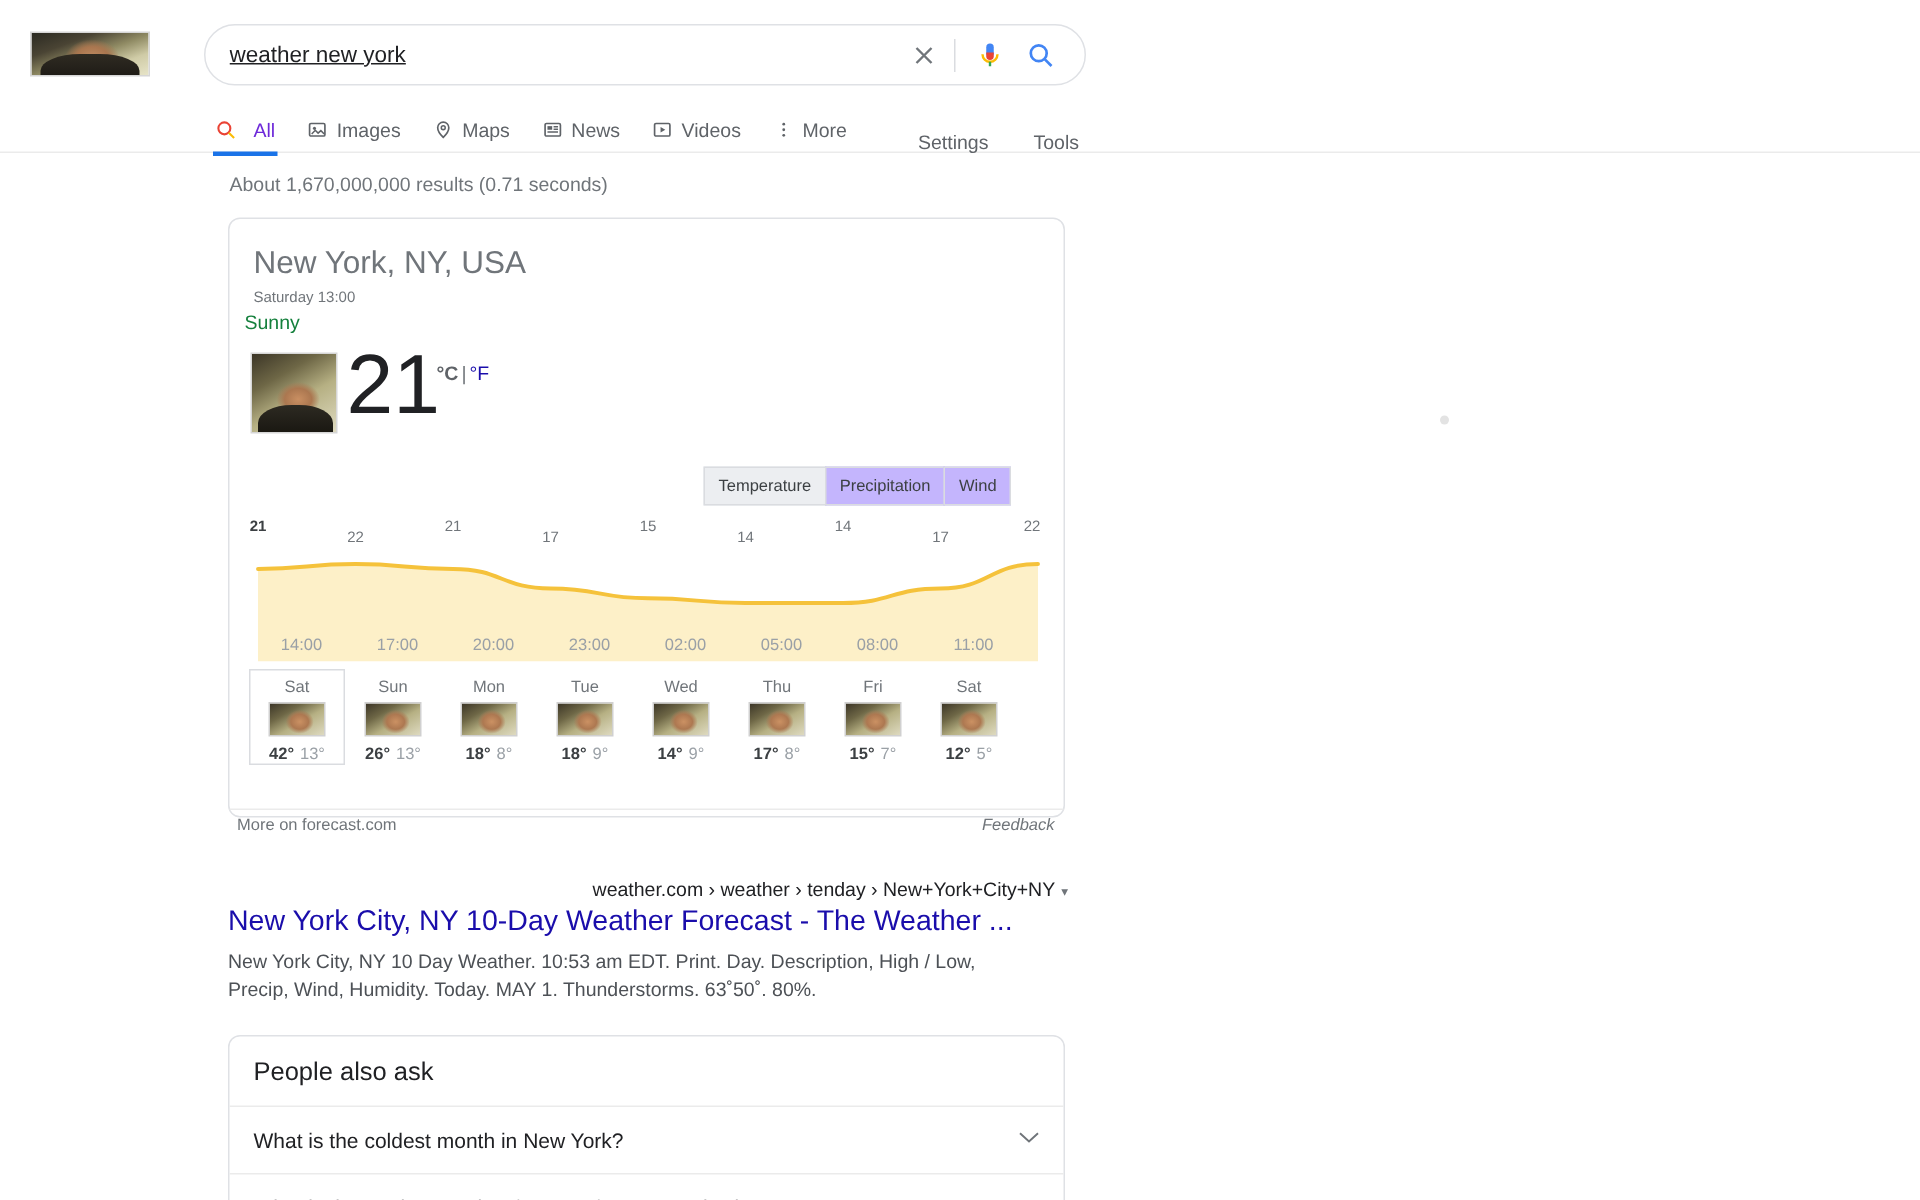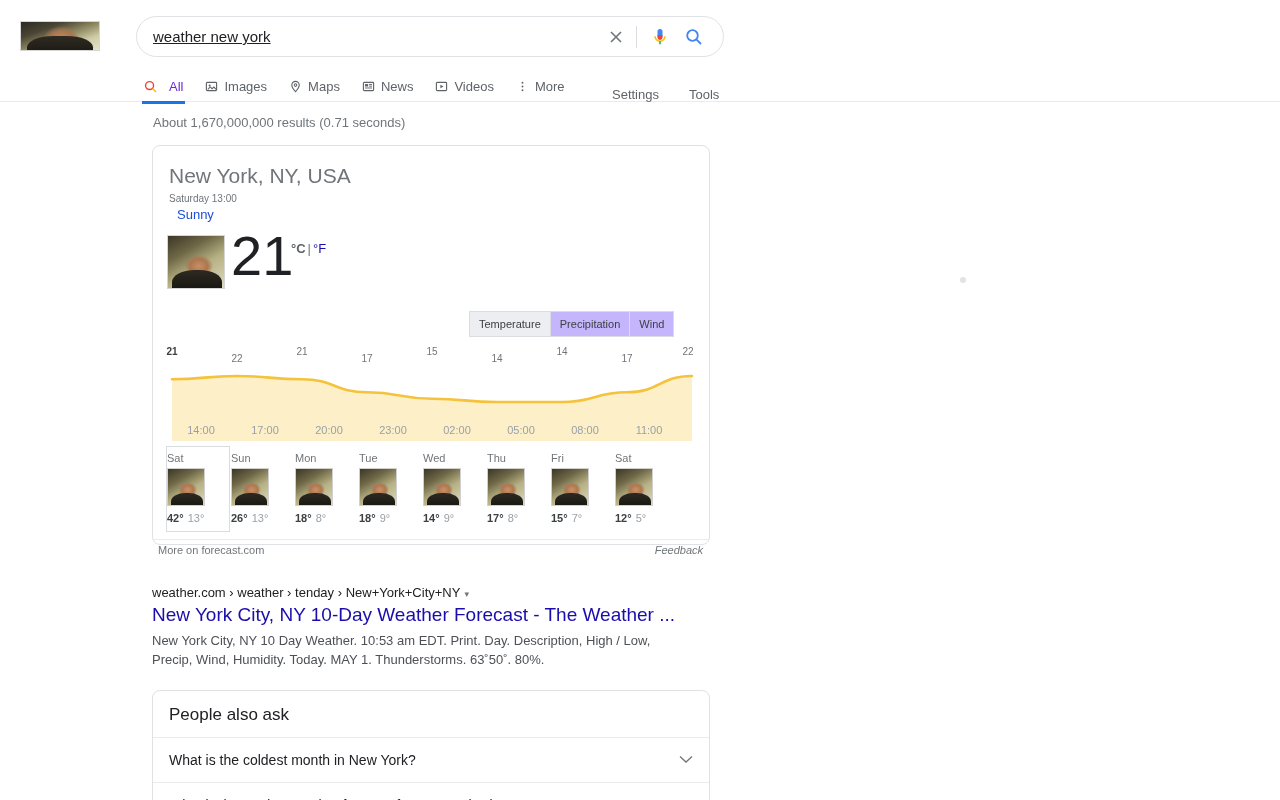--- a/index.html
+++ b/index.html
@@ -111,22 +111,22 @@
   }
   .wx-city {
     position: absolute; left: 16px; top: 18px;
     font-size: 21px; color: #70757a; font-weight: 400;
   }
   .wx-time {
     position: absolute; left: 16px; top: 47px;
     font-size: 10px; color: #70757a;
   }
   .wx-cond {
-    position: absolute; left: 24px; top: 61px;
-    font-size: 13px; color: #1d4ed8;
+    position: absolute; left: 10px; top: 61px;
+    font-size: 13px; color: #15803d;
   }
   .wx-icon {
     position: absolute; left: 14px; top: 89px;
     width: 58px; height: 54px;
     background:
       radial-gradient(ellipse 20px 16px at 55% 58%, #c98f62 0%, #ab7750 45%, rgba(171,119,80,0) 72%),
       linear-gradient(150deg, #3c3627 0%, #6e6746 30%, #b6b083 58%, #dedac0 100%);
     border: 1px solid #d6d6d6;
     overflow: hidden;
   }
@@ -191,22 +191,22 @@
     font-size: 11px; color: #9aa0a6;
     transform: translateX(-50%);
   }
 
   
   .days {
     position: absolute; left: 13px; top: 300px;
     display: flex;
   }
   .day {
-    width: 64px; height: 86px;
-    display: flex; flex-direction: column; 
+    width: 64px; height: 64px;
+    display: flex; flex-direction: column; align-items: center;
     padding-top: 5px;
     border: 1px solid transparent;
     cursor: pointer;
   }
   .day.sel { border-color: #dadce0; background: #fff; }
   .day-name { font-size: 11px; color: #70757a; }
   .day-ic {
     width: 38px; height: 38px; margin-top: 4px;
     background:
       radial-gradient(ellipse 13px 11px at 55% 58%, #cb9163 0%, #ad7851 45%, rgba(173,120,81,0) 72%),
@@ -232,21 +232,21 @@
     position: absolute; left: 5px; top: 398px;
     font-size: 11px; color: #70757a; cursor: pointer;
   }
   .wx-feedback {
     position: absolute; right: 6px; top: 398px;
     font-size: 11px; color: #70757a; font-style: italic; cursor: pointer;
   }
 
   
   .result { position: absolute; left: 152px; top: 585px; width: 560px; }
-  .res-url { font-size: 13px; color: #202124; }
+  .res-url { font-size: 13px; color: #202124; text-align: right; }
   .res-url .arrow { color: #70757a; font-size: 9px; margin-left: 4px; cursor: pointer; }
   .res-title {
     font-size: 19px; color: #1a0dab;
     margin-top: 4px; cursor: pointer;
   }
   .res-snip {
     font-size: 13px; color: #4d5156; line-height: 19px;
     margin-top: 5px; width: 510px;
   }
 

